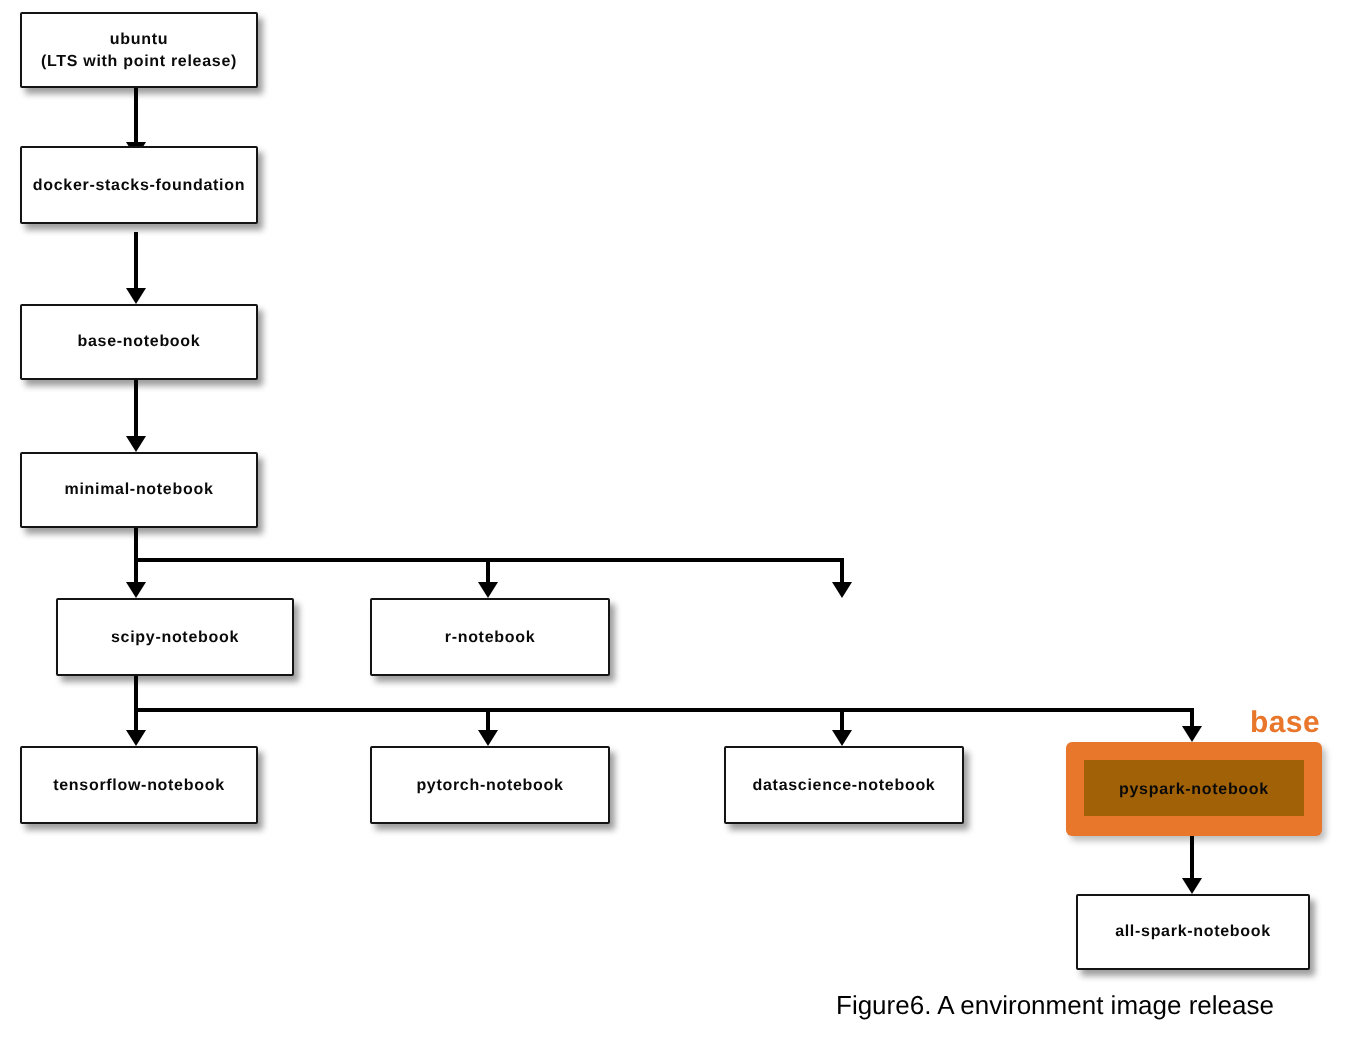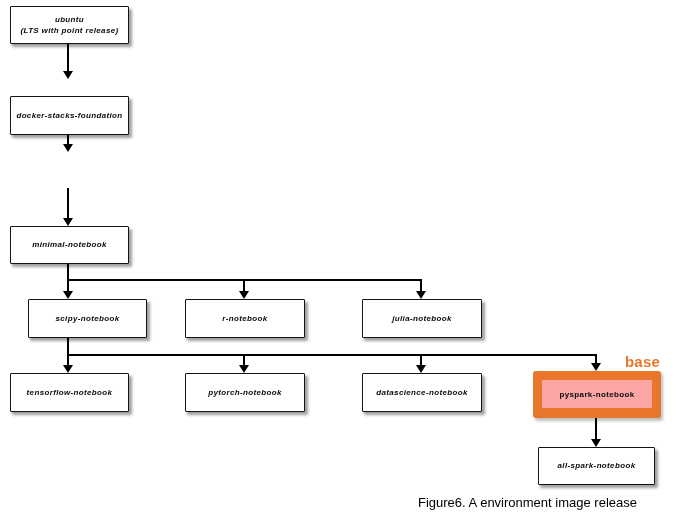--- a/index.html
+++ b/index.html
@@ -19,42 +19,41 @@
     border-radius:1px;
     box-shadow:2.5px 3px 3px rgba(0,0,0,0.38);
     display:flex;flex-direction:column;
     align-items:center;justify-content:center;
     text-align:center;
     font-weight:bold;
     font-size:8px;line-height:1.4;
     letter-spacing:0.35px;
     color:#0a0a0a;
     white-space:nowrap;
-    font-style:italic;
   }
   
   .vl{position:absolute;width:1.5px;background:var(--line);}
   .hl{position:absolute;height:1.5px;background:var(--line);}
   
   .ah{
     position:absolute;width:0;height:0;
     border-left:5px solid transparent;
     border-right:5px solid transparent;
     border-top:8px solid var(--line);
   }
   
   .hlframe{
     position:absolute;
     background:var(--accent);
     border-radius:3px;
     box-shadow:2px 2.5px 3px rgba(0,0,0,0.25);
   }
   .hlframe .inner{
     position:absolute;left:9px;top:9px;right:9px;bottom:10px;
-    background:#fca5a5;
+    background:#a16207;
     display:flex;align-items:center;justify-content:center;
     text-align:center;
     font-weight:bold;font-size:8px;letter-spacing:0.35px;color:#0a0a0a;
     white-space:nowrap;
   }
   .base-label{
     position:absolute;
     text-align:right;
     font-weight:bold;font-size:15px;
     color:var(--accent);
@@ -108,40 +107,40 @@
   <div class="ah" style="left:591px;top:363px"></div>
 
   <div class="vl" style="left:595px;top:418px;height:21px"></div>
   <div class="ah" style="left:591px;top:439px"></div>
 
   <div class="node" style="left:10px;top:6px;width:117px;height:36px">
     <div>ubuntu</div>
     <div>(LTS with point release)</div>
   </div>
 
-  <div class="node" style="left:10px;top:96px;width:117px;height:37px">
+  <div class="node" style="left:10px;top:73px;width:117px;height:37px">
     <div>docker-stacks-foundation</div>
   </div>
 
+  <div class="node" style="left:10px;top:152px;width:117px;height:36px">
+    <div>base-notebook</div>
+  </div>
 
   <div class="node" style="left:10px;top:226px;width:117px;height:36px">
     <div>minimal-notebook</div>
   </div>
 
   <div class="node" style="left:28px;top:299px;width:117px;height:37px">
     <div>scipy-notebook</div>
   </div>
 
   <div class="node" style="left:185px;top:299px;width:118px;height:37px">
     <div>r-notebook</div>
   </div>
 
-  <div class="node" style="left:362px;top:299px;width:118px;height:37px">
-    <div>julia-notebook</div>
-  </div>
 
   <div class="node" style="left:185px;top:373px;width:118px;height:37px">
     <div>pytorch-notebook</div>
   </div>
 
   <div class="node" style="left:10px;top:373px;width:117px;height:37px">
     <div>tensorflow-notebook</div>
   </div>
 
   <div class="node" style="left:362px;top:373px;width:118px;height:37px">

